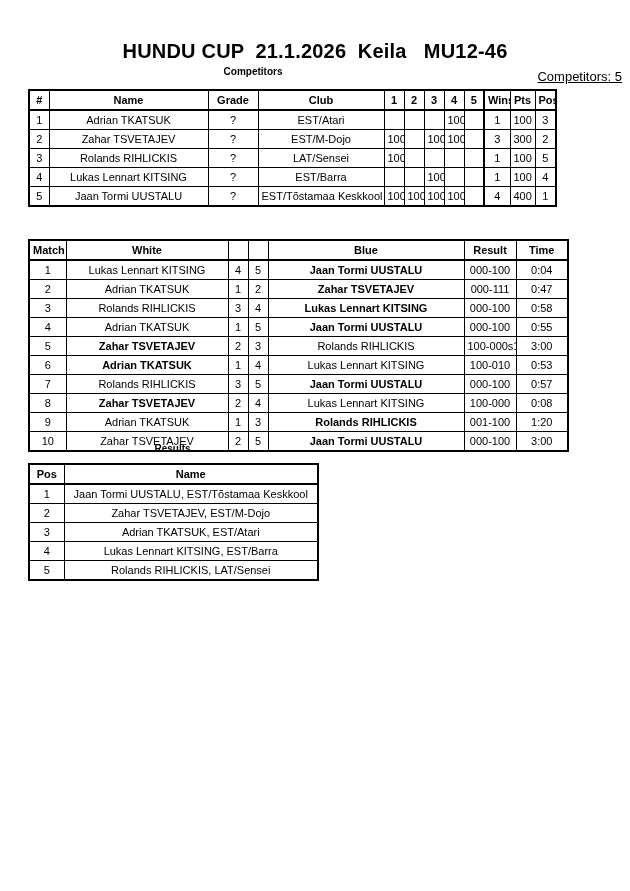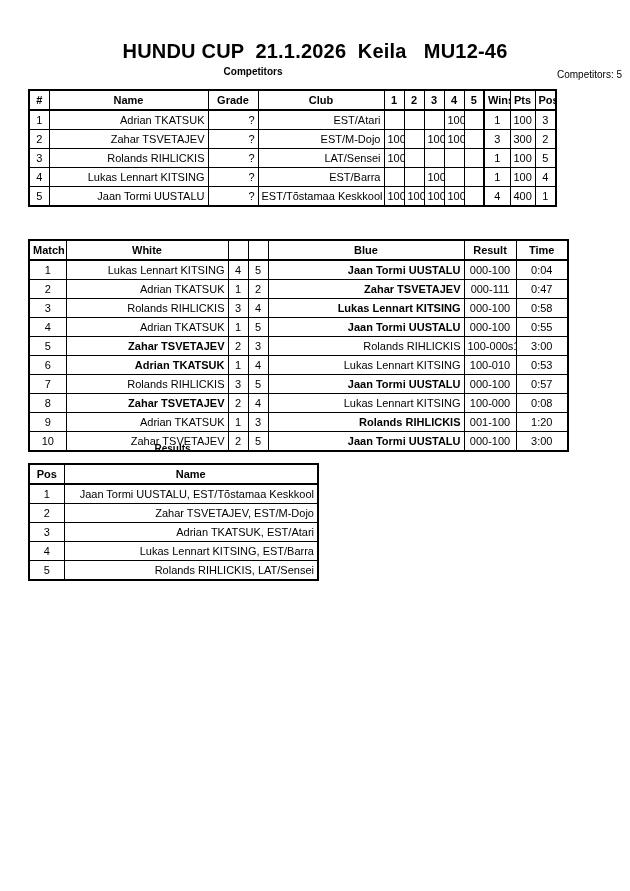--- a/index.html
+++ b/index.html
@@ -10,34 +10,34 @@
   }
   .page{position:absolute;inset:0;background:#fff;}
   .title{
     position:absolute;top:40px;left:0;width:630px;text-align:center;
     font-size:20px;font-weight:bold;white-space:pre;letter-spacing:0.2px;
   }
   .sec-heading{position:absolute;font-weight:bold;font-size:10px;text-align:center;}
   .comp-heading{top:66px;left:28px;width:450px;}
   .match-heading{top:215px;left:28px;width:539px;}
   .res-heading{top:443px;left:28px;width:289px;}
-  .comp-count{position:absolute;top:69px;right:8px;font-size:10px;}
+  .comp-count{position:absolute;top:69px;right:8px;font-size:13px;text-decoration:underline;}
 
   table.tbl{
     position:absolute;border-collapse:collapse;table-layout:fixed;
     border:2px solid #000;background:#fff;
   }
   .tbl th,.tbl td{
     border:1px solid #000;height:18px;padding:0 3px;
     font-size:11px;line-height:1;vertical-align:middle;
     overflow:hidden;white-space:nowrap;
   }
   .tbl th{font-weight:bold;border-bottom:2px solid #000;text-align:center;}
   .c-center{text-align:center;}
-  .c-left{text-align:right;padding-left:6px;}
+  .c-left{text-align:center;padding-left:6px;}
   .thickL{border-left:2px solid #000 !important;}
   .cross{padding:0;text-align:center;font-size:10.5px;}
   .resu{padding:0;text-align:center;font-size:10.5px;}
   .b{font-weight:bold;}
 
   .comp-table{top:89px;left:28px;width:527px;}
   .match-table{top:239px;left:28px;width:539px;}
   .res-table{top:463px;left:28px;width:289px;}
 </style>
 </head>

